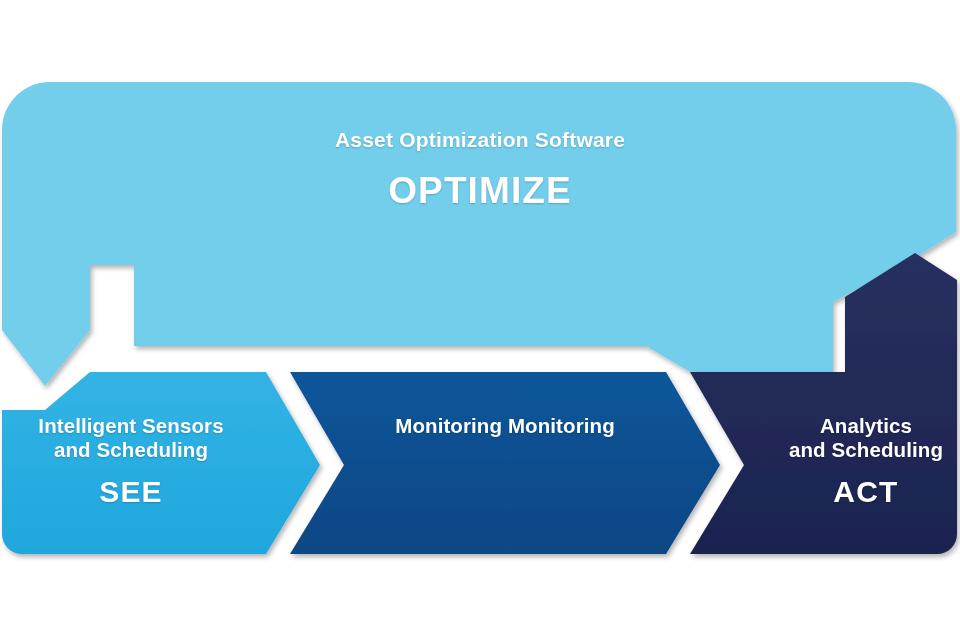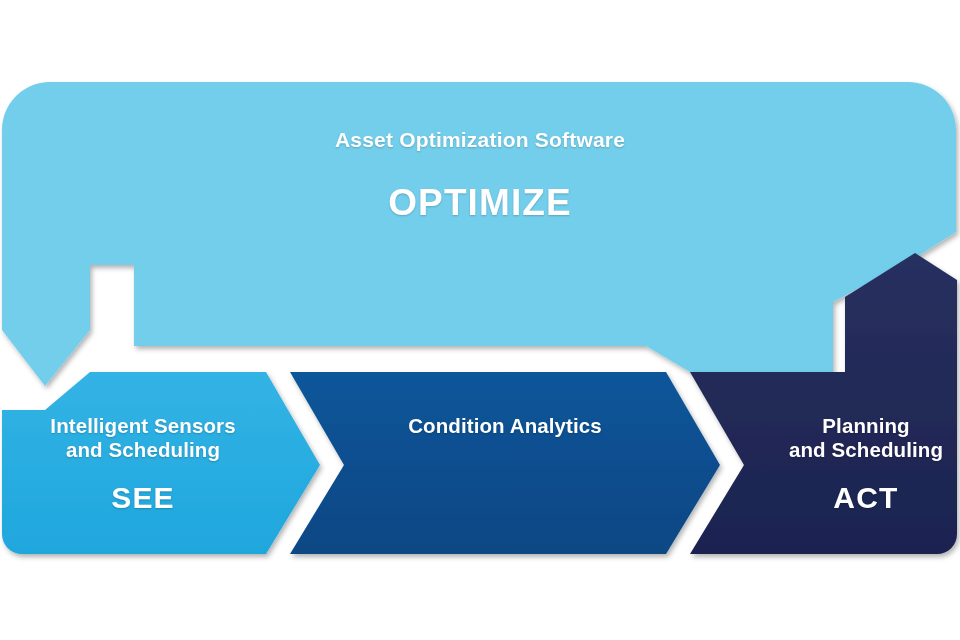--- a/index.html
+++ b/index.html
@@ -50,39 +50,39 @@
   }
   #optimize-caption {
     font-size: 21px;
     font-weight: 600;
     letter-spacing: 0.2px;
   }
   #optimize-title {
     font-size: 37px;
     font-weight: 700;
     letter-spacing: 1.1px;
-    margin-top: 28px;
+    margin-top: 16px;
   }
   
   .stage-caption {
     font-size: 20.5px;
     font-weight: 600;
     letter-spacing: 0.1px;
   }
   .stage-caption .line2 {
     display: block;
   }
   .stage-title {
     font-size: 30px;
     font-weight: 700;
     letter-spacing: 1.2px;
-    margin-top: 18px;
+    margin-top: 12px;
   }
   #see-labels {
-    left: 12px;
+    left: 0;
     top: 414px;
     width: 262px;
   }
   #decide-labels {
     left: 340px;
     top: 414px;
     width: 330px;
   }
   #act-labels {
     left: 735px;
@@ -173,26 +173,26 @@
     <div class="label-group" id="see-labels">
       <div class="stage-caption">
         <span>Intelligent Sensors</span>
         <span class="line2">and Scheduling</span>
       </div>
       <div class="stage-title">SEE</div>
     </div>
 
     <div class="label-group" id="decide-labels">
       <div class="stage-caption">
-        <span>Condition Analytics</span>
+        <span>Monitoring Monitoring</span>
       </div>
     </div>
 
     <div class="label-group" id="act-labels">
       <div class="stage-caption">
-        <span>Planning</span>
+        <span>Analytics</span>
         <span class="line2">and Scheduling</span>
       </div>
       <div class="stage-title">ACT</div>
     </div>
 
   </div>
 </div>
 
 </body></html>

